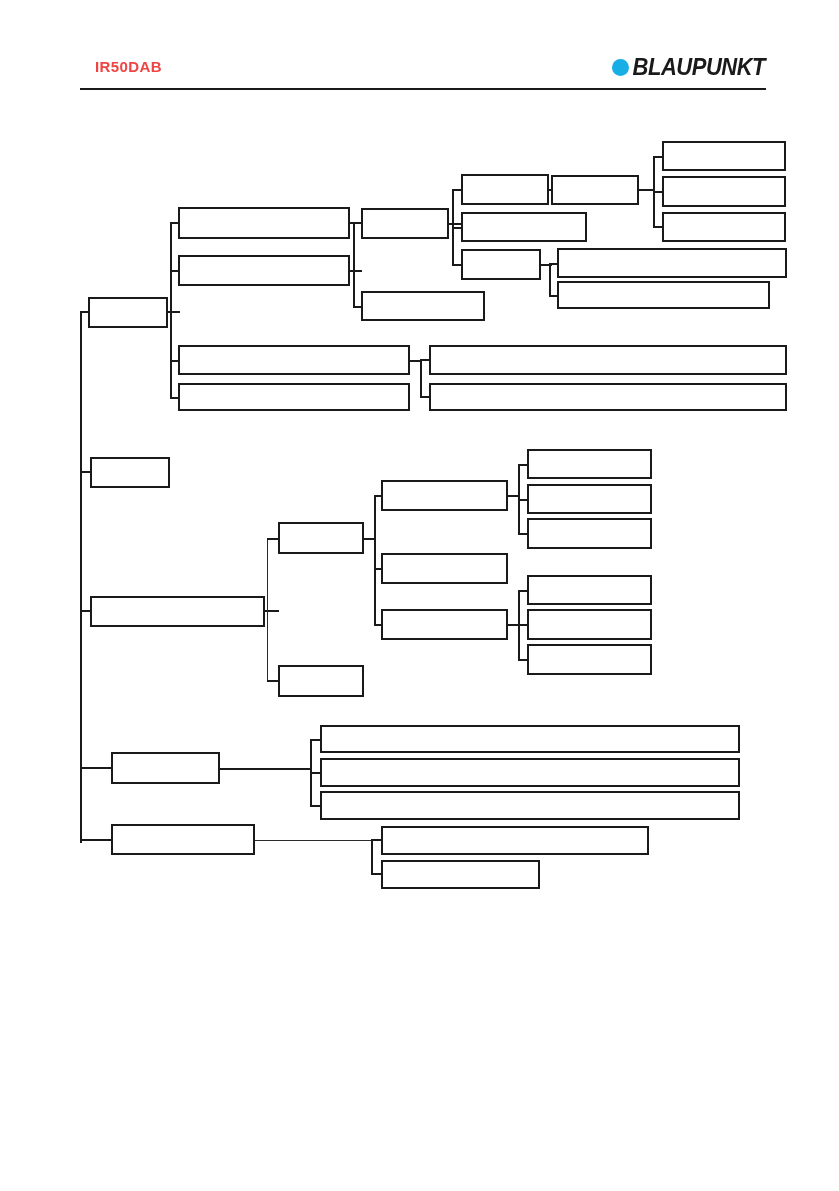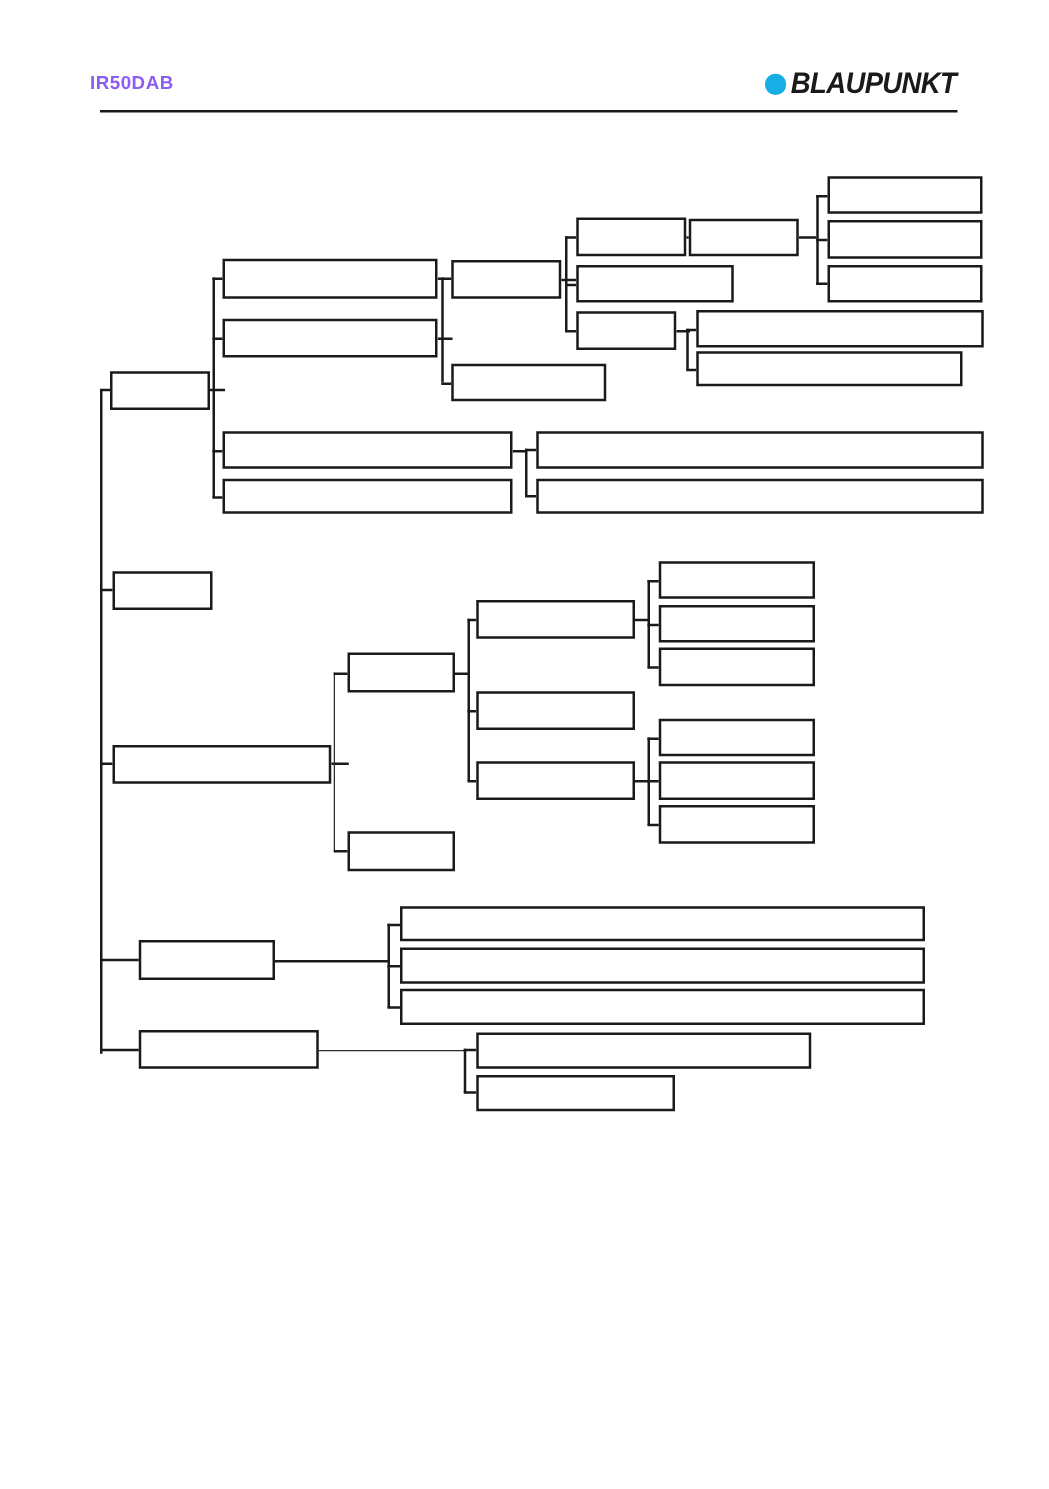--- a/index.html
+++ b/index.html
@@ -13,26 +13,26 @@
     width: 839px;
     height: 1191px;
     background: #ffffff;
     font-family: "Liberation Sans", sans-serif;
     overflow: hidden;
   }
 
   
   #header-model {
     position: absolute;
-    left: 72px;
+    left: 95px;
     top: 58px;
     font-size: 15px;
     font-weight: bold;
     letter-spacing: 0.4px;
-    color: #8b5cf6;
+    color: #ef4444;
     white-space: nowrap;
   }
   #header-logo {
     position: absolute;
     right: 74px;
     top: 54px;
     display: flex;
     align-items: center;
     gap: 4px;
   }

